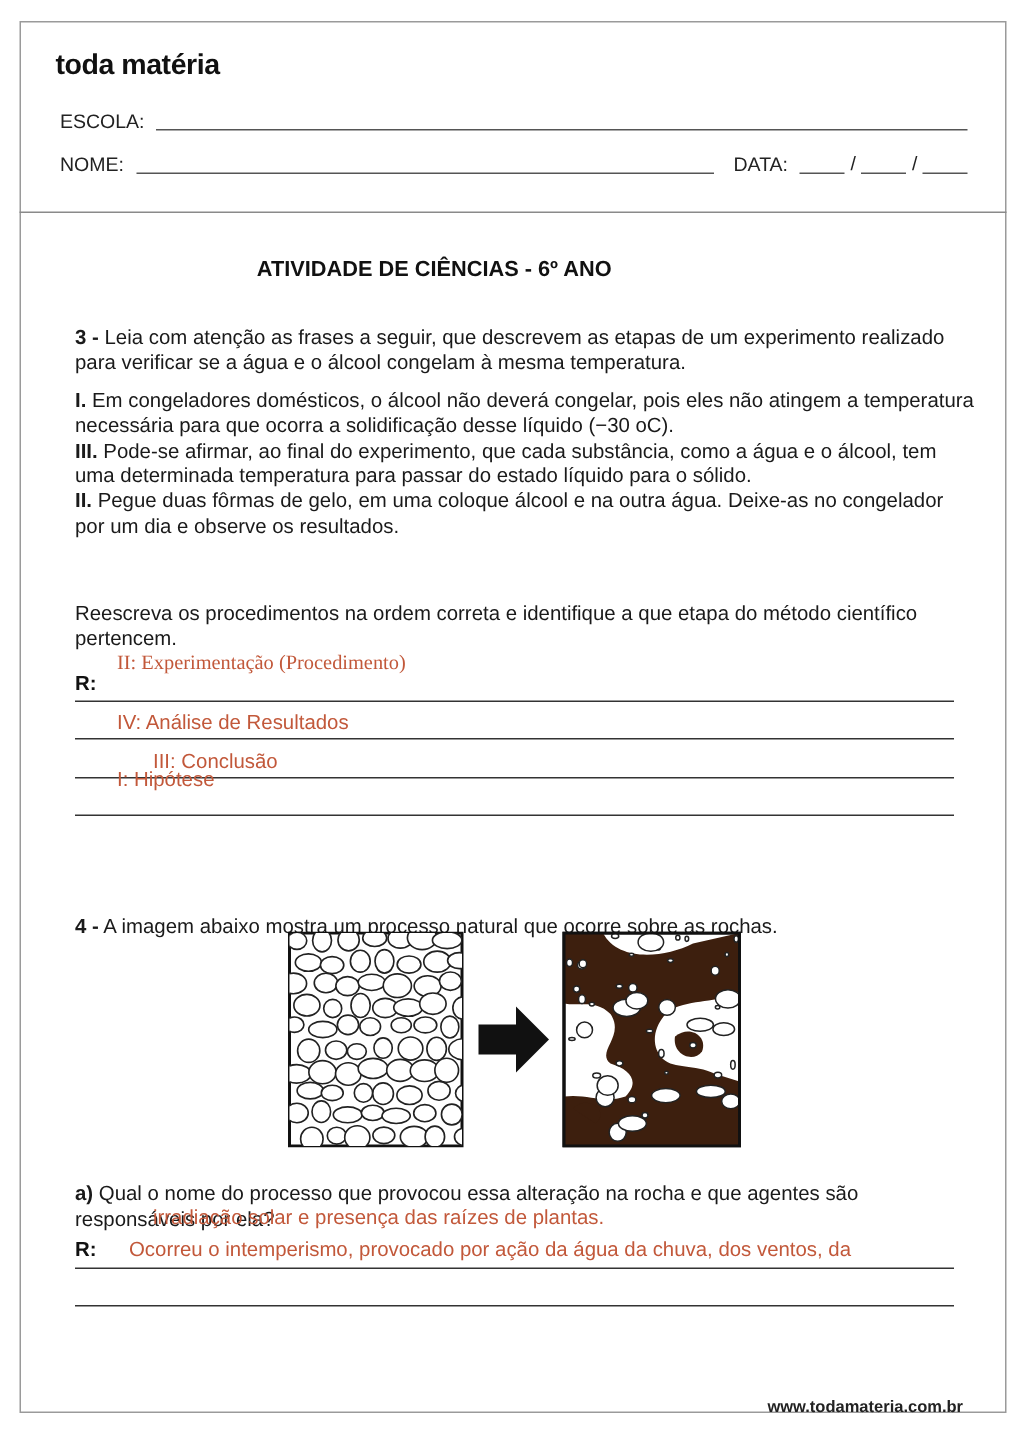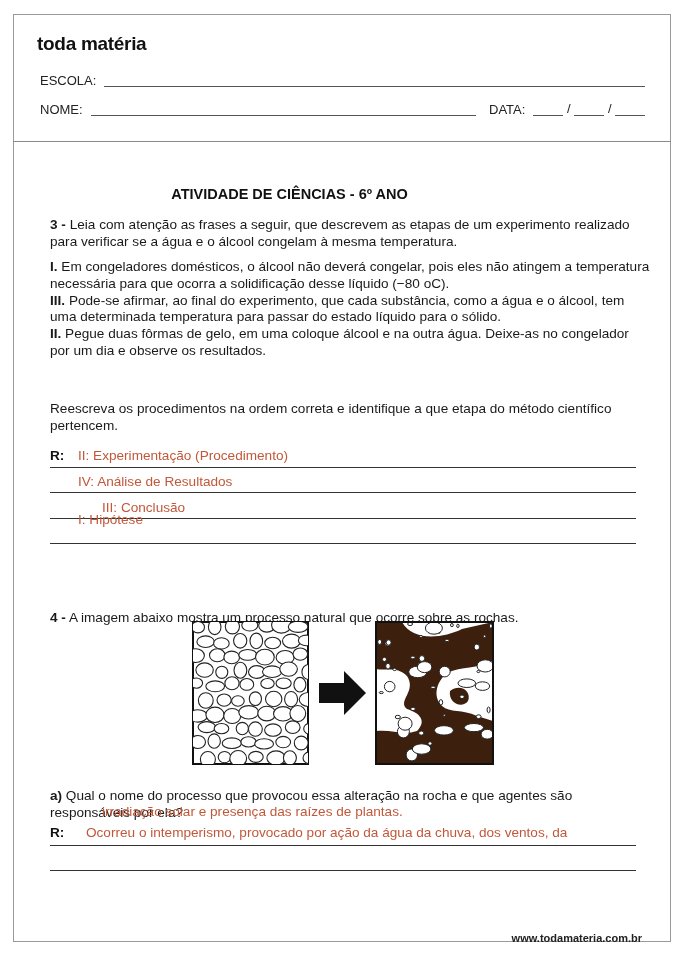--- a/index.html
+++ b/index.html
@@ -2,21 +2,21 @@
 <html><head>
 <meta charset="utf-8">
 <style>
   html, body { margin: 0; padding: 0; background: #ffffff; }
   body { width: 685px; height: 967px; position: relative; font-family: "Liberation Sans", sans-serif; color: #1a1a1a; overflow: hidden; }
   .page-frame { position: absolute; left: 13px; top: 14px; width: 658px; height: 928px; border: 1px solid #9a9a9a; box-sizing: border-box; }
   .header-divider { position: absolute; left: 13px; top: 141px; width: 658px; height: 0; border-top: 1px solid #8a8a8a; }
   .logo { position: absolute; left: 37px; top: 33px; font-size: 19px; font-weight: bold; letter-spacing: -0.3px; color: #111; }
   .field-label { position: absolute; font-size: 13px; color: #222; }
   .field-line { position: absolute; height: 0; border-top: 1.2px solid #555; }
-  .title { position: absolute; left: 0; top: 186px; width: 579px; text-align: center; font-size: 14.5px; font-weight: bold; color: #111; }
+  .title { position: absolute; left: 0; top: 172px; width: 579px; text-align: center; font-size: 14.5px; font-weight: bold; color: #111; }
   .para { position: absolute; left: 50px; width: 600px; font-size: 13.6px; line-height: 16.8px; color: #1a1a1a; }
   .para b { font-weight: bold; }
   .answer-row { position: absolute; left: 50px; width: 586px; height: 0; border-top: 1.5px solid #333; }
   .answer-text { position: absolute; font-size: 13.6px; color: #c2583a; }
   .r-label { position: absolute; font-size: 13.6px; font-weight: bold; color: #111; }
   .figure { position: absolute; left: 192px; top: 621px; width: 304px; height: 144px; }
   .footer-url { position: absolute; right: 43px; top: 932px; font-size: 11px; font-weight: bold; color: #222; }
 </style>
 </head>
 <body>
@@ -40,29 +40,29 @@
 
 <div class="header-divider"></div>
 
 <div class="title">ATIVIDADE DE CIÊNCIAS - 6º ANO</div>
 
 <div class="para" style="top:217px;">
   <b>3 -</b><span> Leia com atenção as frases a seguir, que descrevem as etapas de um experimento realizado para verificar se a água e o álcool congelam à mesma temperatura.</span>
 </div>
 
 <div class="para" style="top:259px;">
-  <div><b>I.</b><span> Em congeladores domésticos, o álcool não deverá congelar, pois eles não atingem a temperatura necessária para que ocorra a solidificação desse líquido (−80 oC).</span></div>
+  <div><b>I.</b><span> Em congeladores domésticos, o álcool não deverá congelar, pois eles não atingem a temperatura necessária para que ocorra a solidificação desse líquido (−30 oC).</span></div>
   <div><b>III.</b><span> Pode-se afirmar, ao final do experimento, que cada substância, como a água e o álcool, tem uma determinada temperatura para passar do estado líquido para o sólido.</span></div>
   <div><b>II.</b><span> Pegue duas fôrmas de gelo, em uma coloque álcool e na outra água. Deixe-as no congelador por um dia e observe os resultados.</span></div>
 </div>
 
 <div class="para" style="top:401px;">Reescreva os procedimentos na ordem correta e identifique a que etapa do método científico pertencem.</div>
 
 <span class="r-label" style="left:50px; top:448px;">R:</span>
-<span class="answer-text" style="left:78px; top:448px;">II: Experimentação (Procedimento)</span>
+<span class="answer-text" style="left:78px; top:434px;font-family:Liberation Serif, serif;">II: Experimentação (Procedimento)</span>
 <div class="answer-row" style="top:467px;"></div>
 <span class="answer-text" style="left:78px; top:474px;">IV: Análise de Resultados</span>
 <div class="answer-row" style="top:492px;"></div>
 <span class="answer-text" style="left:78px; top:500px;margin-left:24px;">III: Conclusão</span>
 <div class="answer-row" style="top:518px;"></div>
 <span class="answer-text" style="left:78px; top:512px;">I: Hipótese</span>
 <div class="answer-row" style="top:543px;"></div>
 
 <div class="para" style="top:585px;margin-top:25px;">
   <b>4 -</b><span> A imagem abaixo mostra um processo natural que ocorre sobre as rochas.</span>

